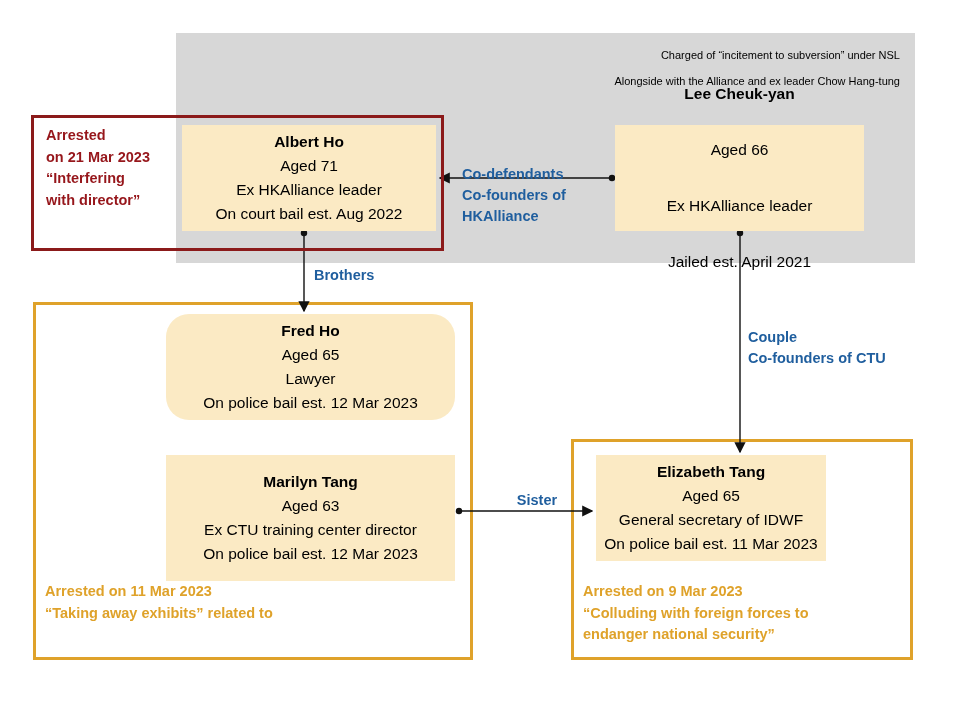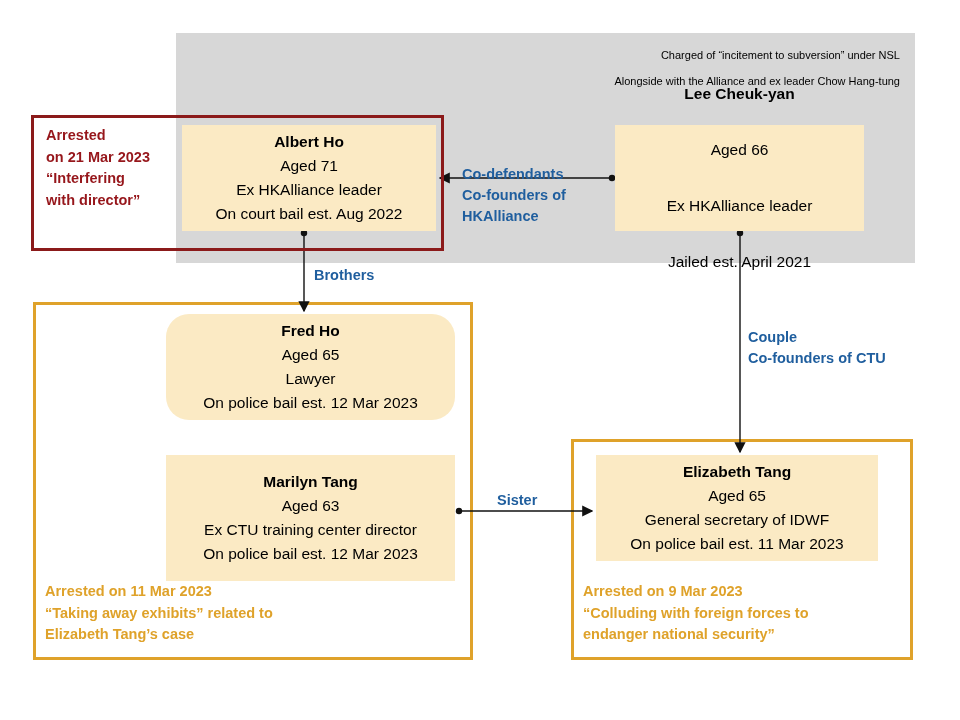--- a/index.html
+++ b/index.html
@@ -87,33 +87,33 @@
     flex-direction: column;
     justify-content: center;
     align-items: center;
     box-sizing: border-box;
   }
   .card .nm { font-weight: bold; }
   .card-albert    { left: 182px; top: 125px;  width: 254px; height: 106px; }
   .card-lee       { left: 615px; top: 125px;  width: 249px; height: 106px; gap: 32px; }
   .card-fred      { left: 166px; top: 314px;  width: 289px; height: 106px; border-radius: 23px; }
   .card-marilyn   { left: 166px; top: 455px;  width: 289px; height: 126px; }
-  .card-elizabeth { left: 596px; top: 455px;  width: 282px; height: 106px; }
+  .card-elizabeth { left: 596px; top: 455px;  width: 230px; height: 106px; }
 
   
   .rel-label {
     font-size: 14.5px;
     font-weight: bold;
     line-height: 21px;
     color: #1f5e9e;
   }
   .rel-codef   { left: 462px; top: 158px;  width: 150px; margin-top: 6px; }
   .rel-brother { left: 314px; top: 265px;  width: 120px; }
   .rel-couple  { left: 748px; top: 327px;  width: 190px; }
-  .rel-sister  { left: 497px; top: 490px;  width: 80px; }
+  .rel-sister  { left: 497px; top: 490px;  width: 80px; text-align: center; }
 
   
   svg.connectors {
     position: absolute;
     left: 0; top: 0;
     width: 960px; height: 720px;
     pointer-events: none;
   }
 </style>
 </head>
@@ -207,21 +207,20 @@
     <div>Co-founders of CTU</div>
   </div>
 
   <div class="abs rel-label rel-sister">
     <div>Sister</div>
   </div>
 
   <div class="abs orange-caption orange-caption-left">
     <div>Arrested on 11 Mar 2023</div>
     <div>“Taking away exhibits” related to</div>
-    <div>Elizabeth Tang’s case</div>
   </div>
 
   <div class="abs orange-caption orange-caption-right">
     <div>Arrested on 9 Mar 2023</div>
     <div>“Colluding with foreign forces to</div>
     <div>endanger national security”</div>
   </div>
 
 </div>
 

